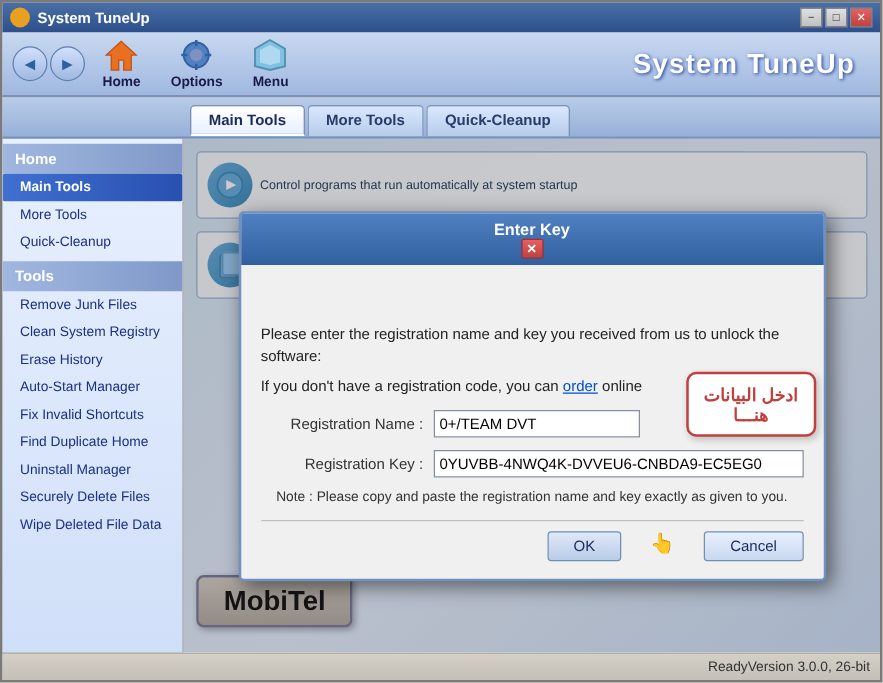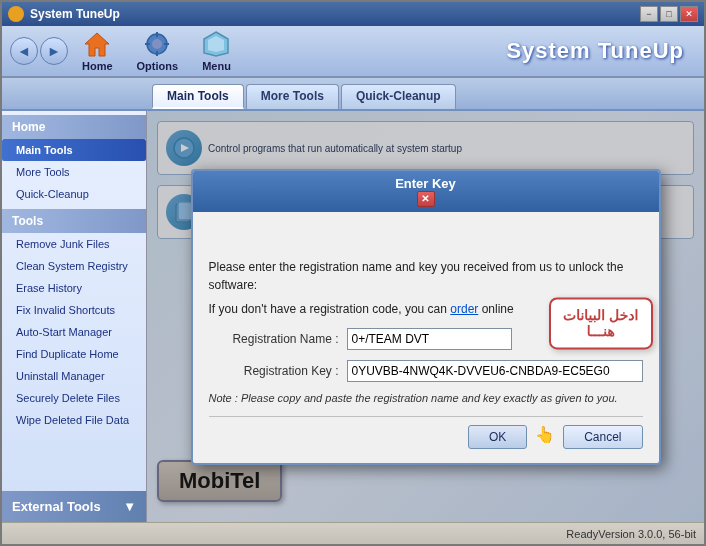--- a/index.html
+++ b/index.html
@@ -342,27 +342,27 @@
       background: white;
       padding: 0 4px;
       font-size: 12px;
       outline: none;
     }
 
     .dialog-note {
       font-size: 11px;
       color: #333;
       margin: 10px 0;
-      font-style: italic;
+      text-align: center;
     }
 
     .dialog-buttons {
       display: flex;
       justify-content: flex-end;
-      gap: 8px;
+      gap: 23px;
       margin-top: 12px;
       padding-top: 8px;
       border-top: 1px solid #c0c0c0;
     }
 
     .btn {
       padding: 4px 20px;
       border: 1px solid #7090b0;
       border-radius: 3px;
       cursor: pointer;
@@ -510,31 +510,27 @@
     <div class="sidebar">
       <div class="sidebar-section-title">Home</div>
       <div class="sidebar-item active">Main Tools</div>
       <div class="sidebar-item">More Tools</div>
       <div class="sidebar-item">Quick-Cleanup</div>
 
       <div class="sidebar-section-title">Tools</div>
       <div class="sidebar-item">Remove Junk Files</div>
       <div class="sidebar-item">Clean System Registry</div>
       <div class="sidebar-item">Erase History</div>
+      <div class="sidebar-item">Auto-Start Manager</div>
       <div class="sidebar-item">Fix Invalid Shortcuts</div>
-      <div class="sidebar-item">Auto-Start Manager</div>
       <div class="sidebar-item">Find Duplicate Home</div>
       <div class="sidebar-item">Uninstall Manager</div>
       <div class="sidebar-item">Securely Delete Files</div>
       <div class="sidebar-item">Wipe Deleted File Data</div>
 
-      <div class="sidebar-external">
-        <span>External Tools</span>
-        <span>▼</span>
-      </div>
     </div>
 
     <div class="main-panel">
 
       <div class="bg-tool-cards">
         <div class="bg-tool-card">
           <div class="bg-tool-icon">
             <svg width="24" height="24" viewBox="0 0 24 24">
               <circle cx="12" cy="12" r="10" fill="#70b0e0" stroke="#4090c0" stroke-width="1.5"></circle>
               <path d="M9 8 L9 16 L17 12 Z" fill="white"></path>
@@ -597,16 +593,16 @@
 
         </div>
       </div>
 
     </div>
 
   </div>
 
   <div class="status-bar">
     <span>Ready</span>
-    <span>Version 3.0.0, 56-bit</span>
+    <span>Version 3.0.0, 26-bit</span>
   </div>
 
 </div>
 
 </body></html>

